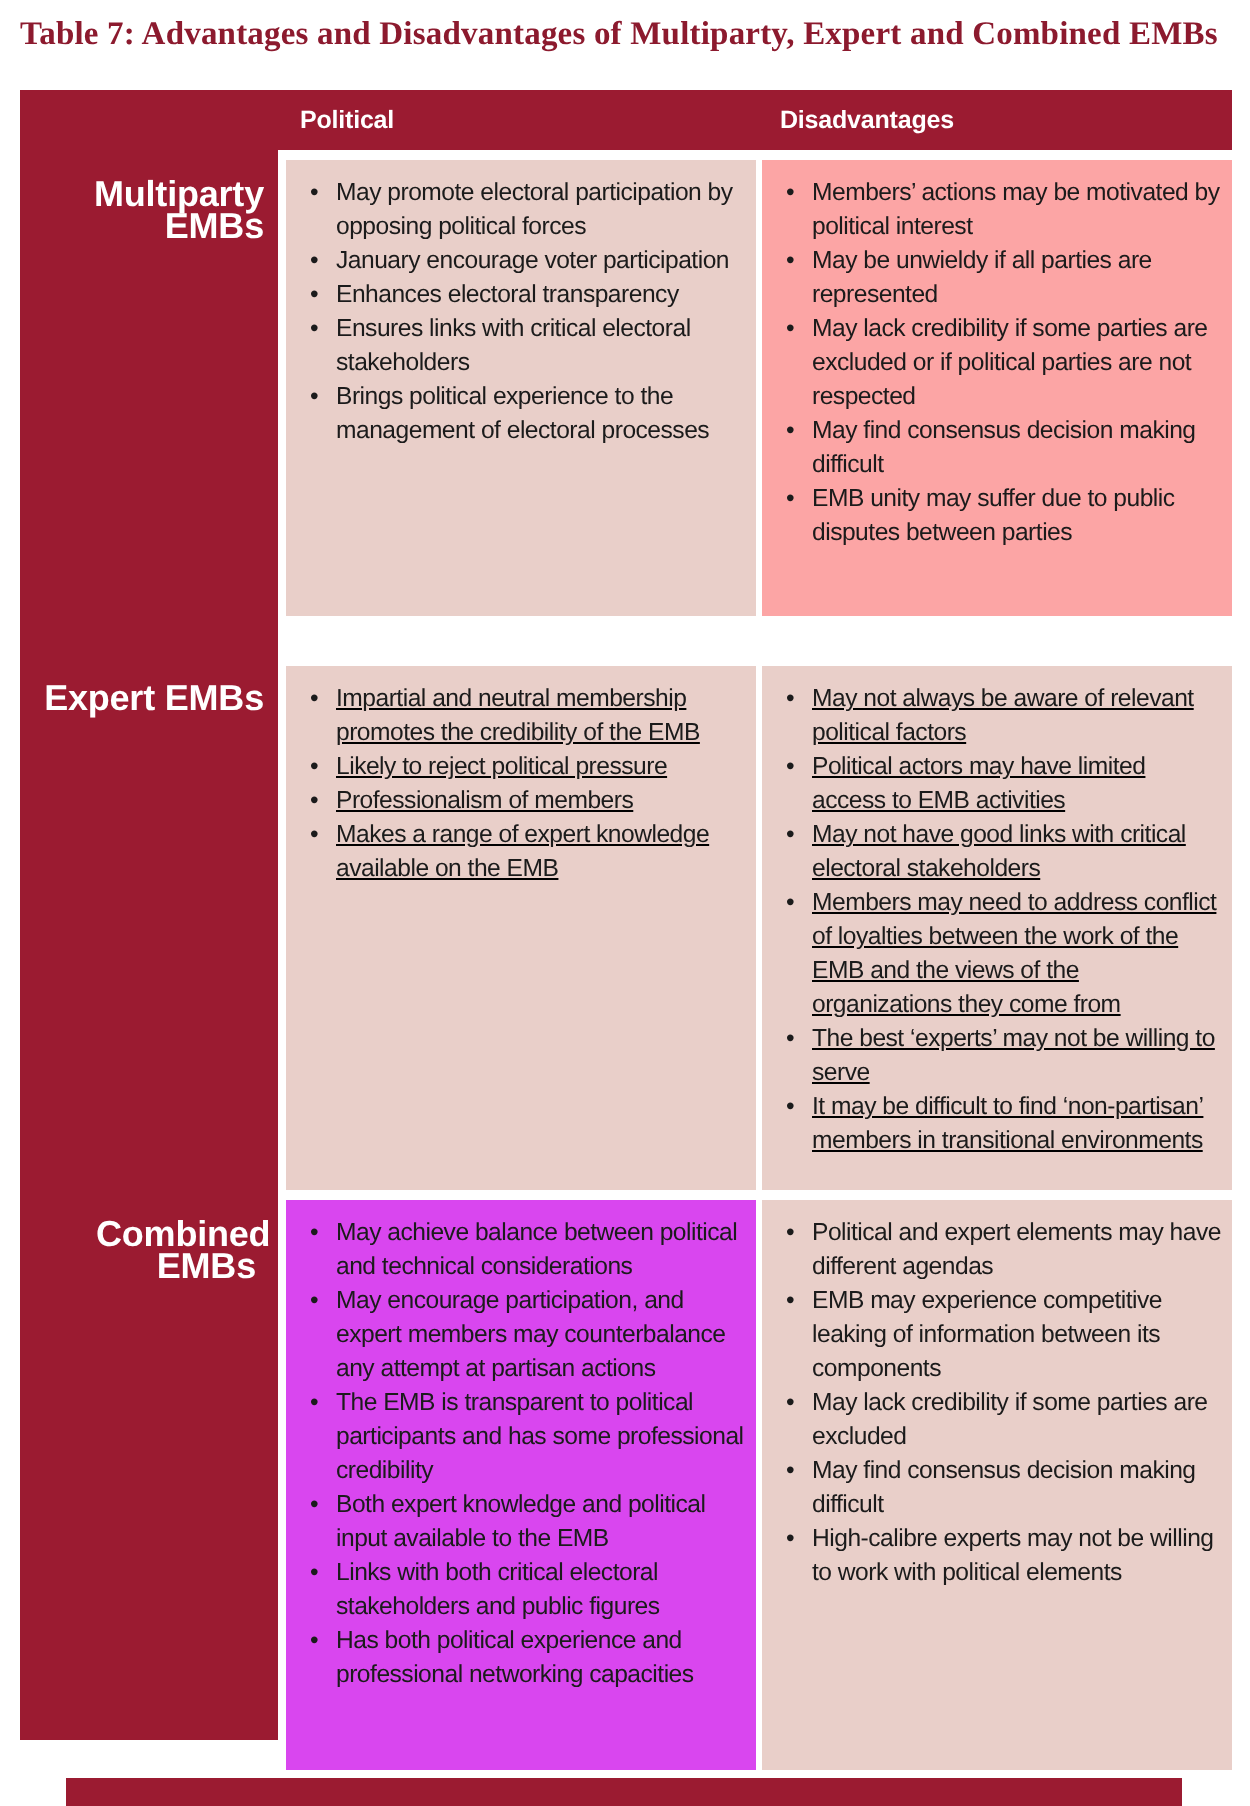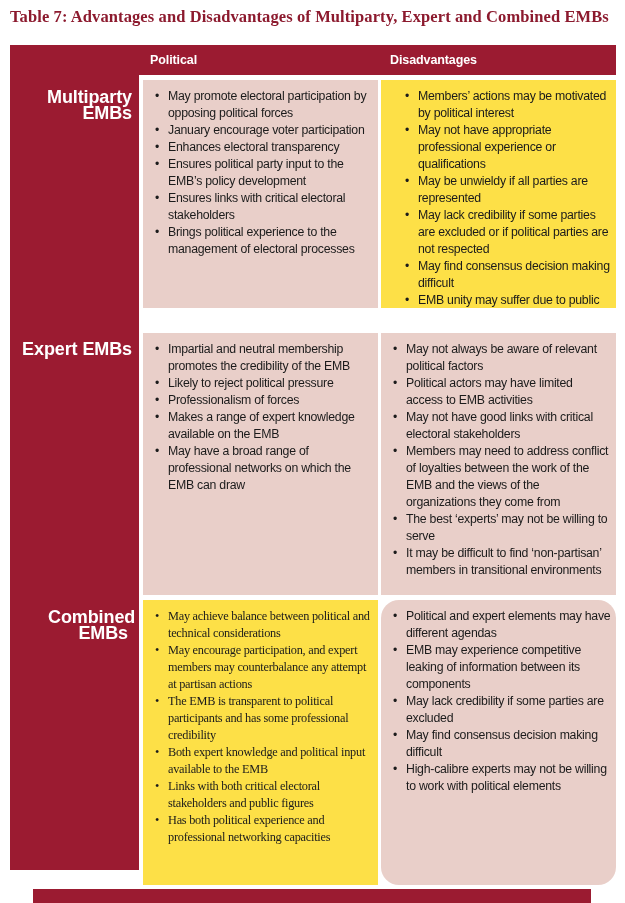--- a/index.html
+++ b/index.html
@@ -37,21 +37,21 @@
   .row-label.l0{left:0;width:122px;top:44px;}
   .row-label.l1{left:0;width:122px;top:296px;}
   .row-label.l2{left:38px;width:80px;top:564px;}
   .cell{
     position:absolute;overflow:hidden;
     padding-top:8px;box-sizing:border-box;
   }
   .cell.adv{left:133px;width:235px;}
   .cell.dis{left:371px;width:235px;}
   .s0{top:35px;height:228px;}
-  .s1{top:288px;height:262px;}
+  .s1{top:288px;height:262px;text-decoration:underline;}
   .s2{top:555px;height:285px;}
   ul.bullets{
     margin:0;padding:0;list-style:none;
   }
   ul.bullets li{
     position:relative;
     padding:0 5px 0 25px;
     font-size:12.3px;line-height:17px;
     letter-spacing:-0.25px;
     color:#1b1b1b;
@@ -82,67 +82,64 @@
 
     <div class="row-label l0">Multiparty EMBs</div>
     <div class="row-label l1">Expert EMBs</div>
     <div class="row-label l2">Combined EMBs</div>
 
     <div class="cell adv s0" style="background: rgb(233, 207, 201);">
       <ul class="bullets">
           <li>May promote electoral participation by opposing political forces</li>
           <li>January encourage voter participation</li>
           <li>Enhances electoral transparency</li>
-          <li>Ensures political party input to the EMB’s policy development</li>
           <li>Ensures links with critical electoral stakeholders</li>
           <li>Brings political experience to the management of electoral processes</li>
         </ul>
     </div>
-    <div class="cell dis s0" style="background: #fde047; padding-left: 12px;">
+    <div class="cell dis s0" style="background: #fca5a5;">
       <ul class="bullets">
           <li>Members’ actions may be motivated by political interest</li>
-          <li>May not have appropriate professional experience or qualifications</li>
           <li>May be unwieldy if all parties are represented</li>
           <li>May lack credibility if some parties are excluded or if political parties are not respected</li>
           <li>May find consensus decision making difficult</li>
           <li>EMB unity may suffer due to public disputes between parties</li>
         </ul>
     </div>
 
     <div class="cell adv s1" style="background: rgb(233, 207, 201);">
       <ul class="bullets">
           <li>Impartial and neutral membership promotes the credibility of the EMB</li>
           <li>Likely to reject political pressure</li>
-          <li>Professionalism of forces</li>
+          <li>Professionalism of members</li>
           <li>Makes a range of expert knowledge available on the EMB</li>
-          <li>May have a broad range of professional networks on which the EMB can draw</li>
         </ul>
     </div>
     <div class="cell dis s1" style="background: rgb(233, 207, 201);">
       <ul class="bullets">
           <li>May not always be aware of relevant political factors</li>
           <li>Political actors may have limited access to EMB activities</li>
           <li>May not have good links with critical electoral stakeholders</li>
           <li>Members may need to address conflict of loyalties between the work of the EMB and the views of the organizations they come from</li>
           <li>The best ‘experts’ may not be willing to serve</li>
           <li>It may be difficult to find ‘non-partisan’ members in transitional environments</li>
         </ul>
     </div>
 
-    <div class="cell adv s2" style="background: #fde047; font-family: Liberation Serif, serif;">
+    <div class="cell adv s2" style="background: #d946ef;">
       <ul class="bullets">
           <li>May achieve balance between political and technical considerations</li>
           <li>May encourage participation, and expert members may counterbalance any attempt at partisan actions</li>
           <li>The EMB is transparent to political participants and has some professional credibility</li>
           <li>Both expert knowledge and political input available to the EMB</li>
           <li>Links with both critical electoral stakeholders and public figures</li>
           <li>Has both political experience and professional networking capacities</li>
         </ul>
     </div>
-    <div class="cell dis s2" style="background: rgb(233, 207, 201); border-radius: 18px;">
+    <div class="cell dis s2" style="background: rgb(233, 207, 201);">
       <ul class="bullets">
           <li>Political and expert elements may have different agendas</li>
           <li>EMB may experience competitive leaking of information between its components</li>
           <li>May lack credibility if some parties are excluded</li>
           <li>May find consensus decision making difficult</li>
           <li>High-calibre experts may not be willing to work with political elements</li>
         </ul>
     </div>
 
   </div>

